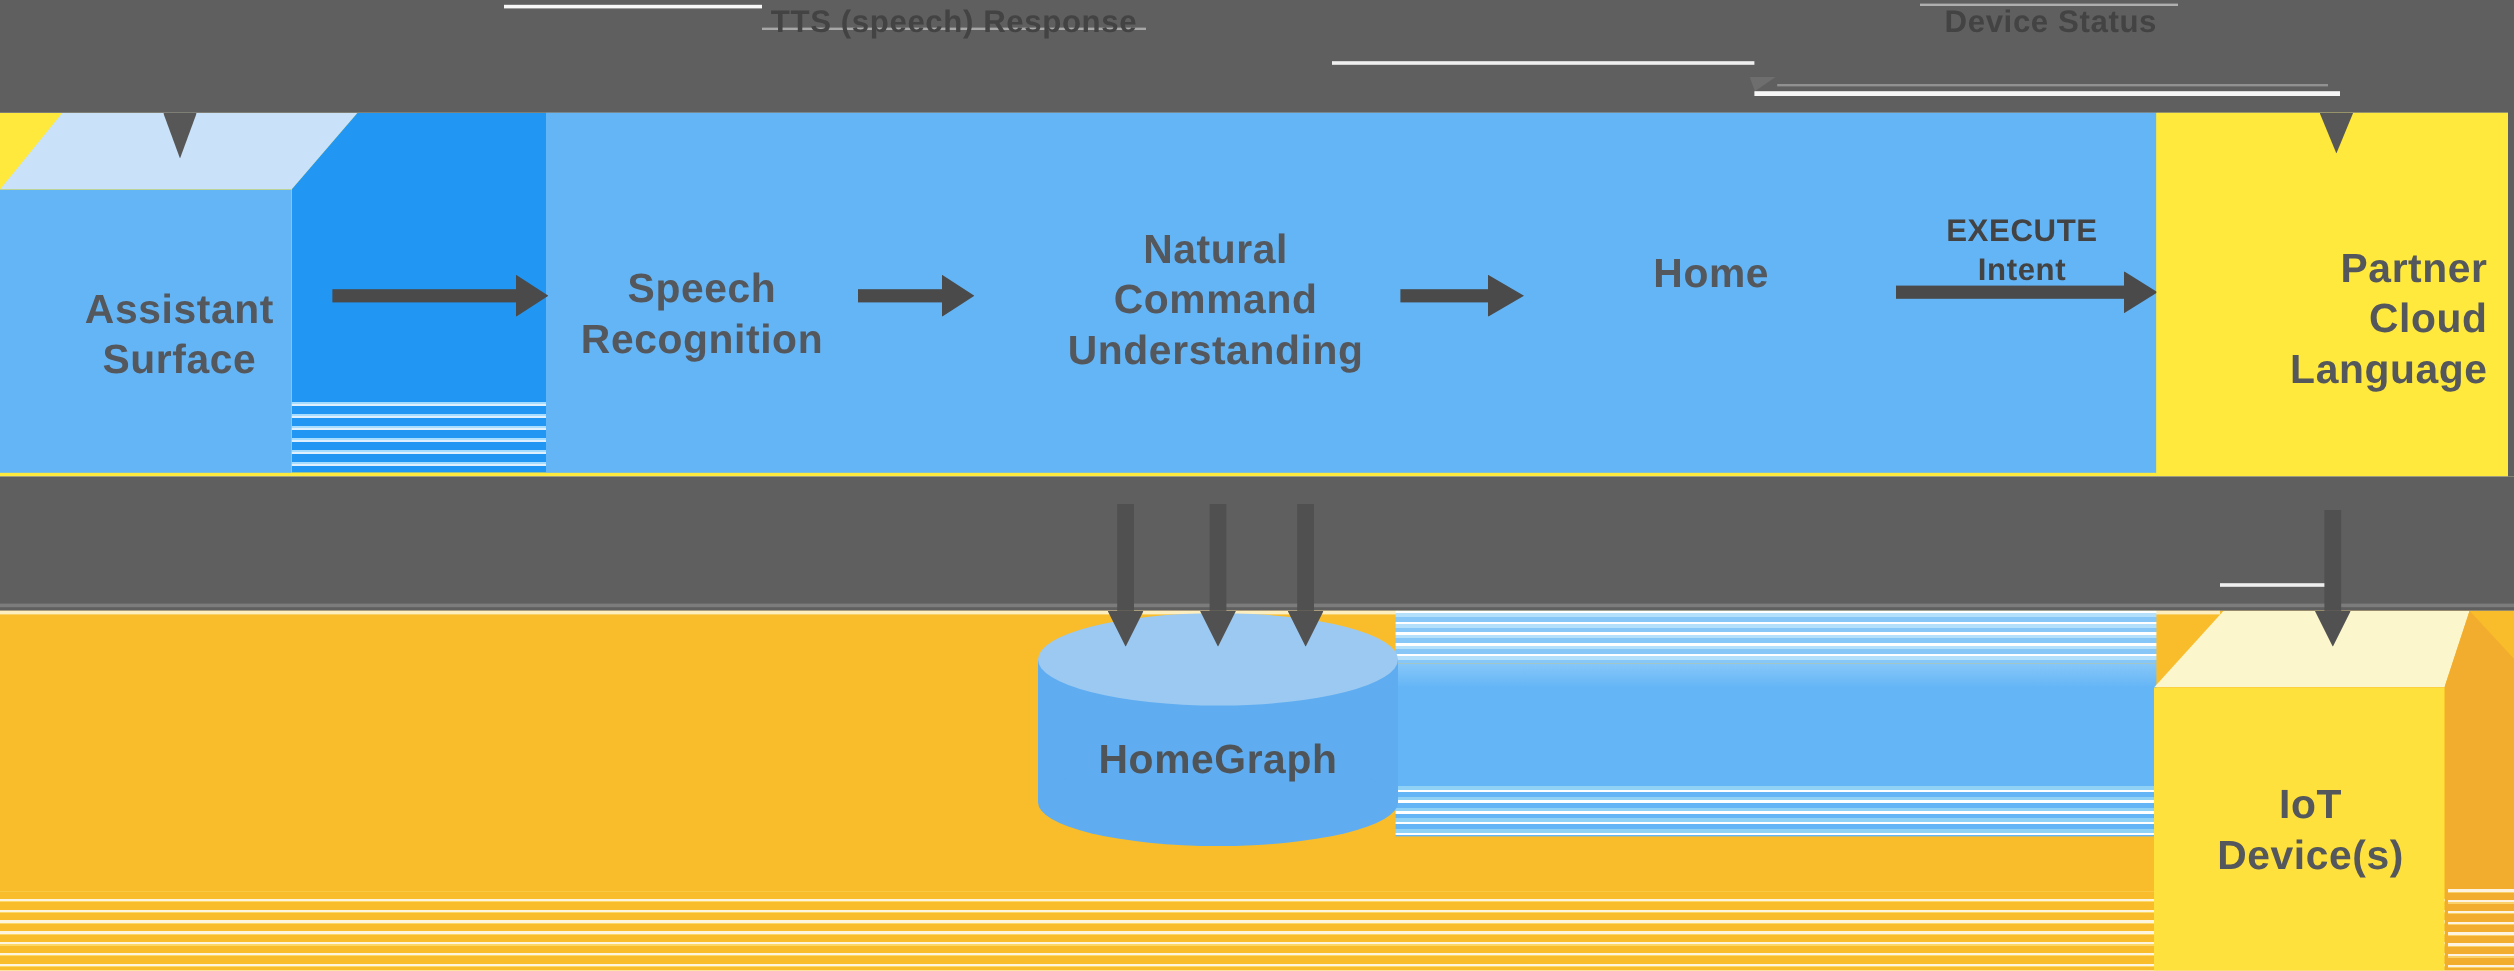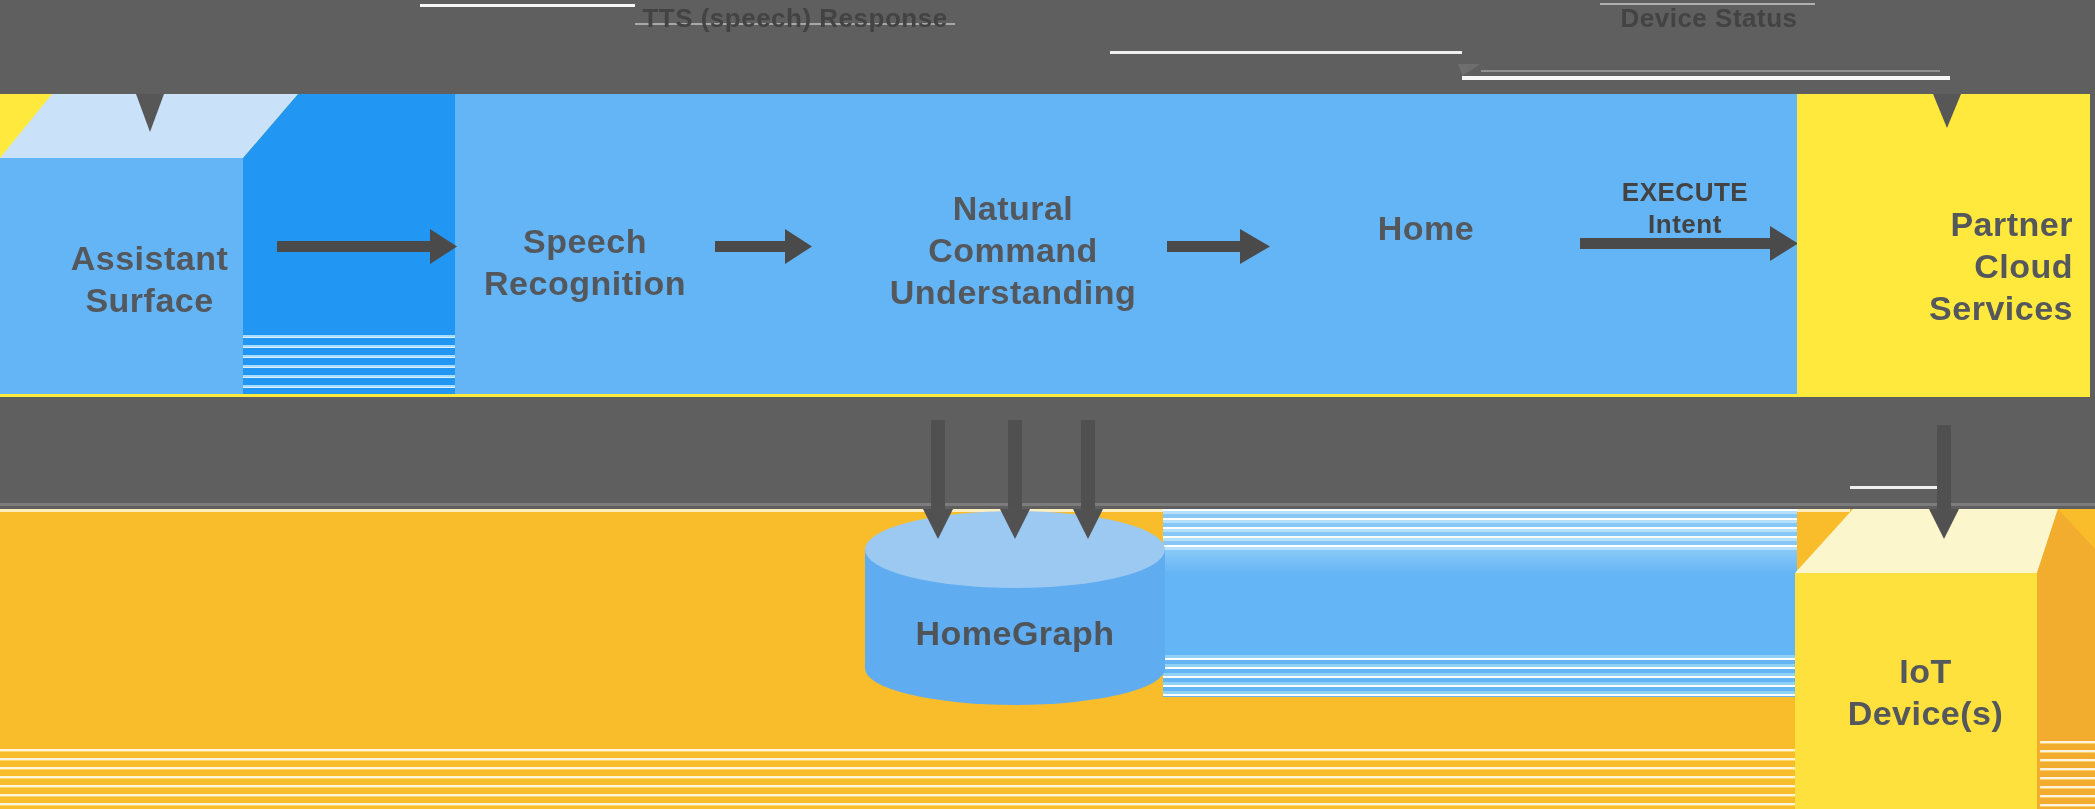--- a/index.html
+++ b/index.html
@@ -109,21 +109,21 @@
   <div class="abs head-right" style="left:1240px;top:229px;width:30px;height:35px;"></div>
 
   <div class="abs stem" style="left:1580px;top:238px;width:190px;height:11px;"></div>
   <div class="abs head-right" style="left:1770px;top:226px;width:28px;height:35px;"></div>
 
   <div class="abs" style="left:1797px;top:94px;width:293px;height:300px;background:#ffe93d;"></div>
   <div class="abs notch" style="left:1933px;top:94px;width:28px;height:34px;"></div>
   <div class="lbl" style="left:1813px;top:203px;width:260px;text-align:right;">
     <div>Partner</div>
     <div>Cloud</div>
-    <div>Services</div>
+    <div>Language</div>
   </div>
 
   <div class="abs band" style="left:2090px;top:0;width:5px;height:397px;"></div>
 
   <div class="abs band" style="left:0;top:397px;width:2095px;height:112px;"></div>
   <div class="abs" style="left:0;top:503px;width:2095px;height:3px;background:#7c7c7c;"></div>
   <div class="abs gline" style="left:1850px;top:486px;width:88px;height:3px;opacity:.9;"></div>
 
   <div class="abs" style="left:0;top:509px;width:2095px;height:300px;background:#f9bd2b;"></div>
   <div class="abs" style="left:0;top:509px;width:1850px;height:3px;background:#fdf3cf;opacity:.9;"></div>

